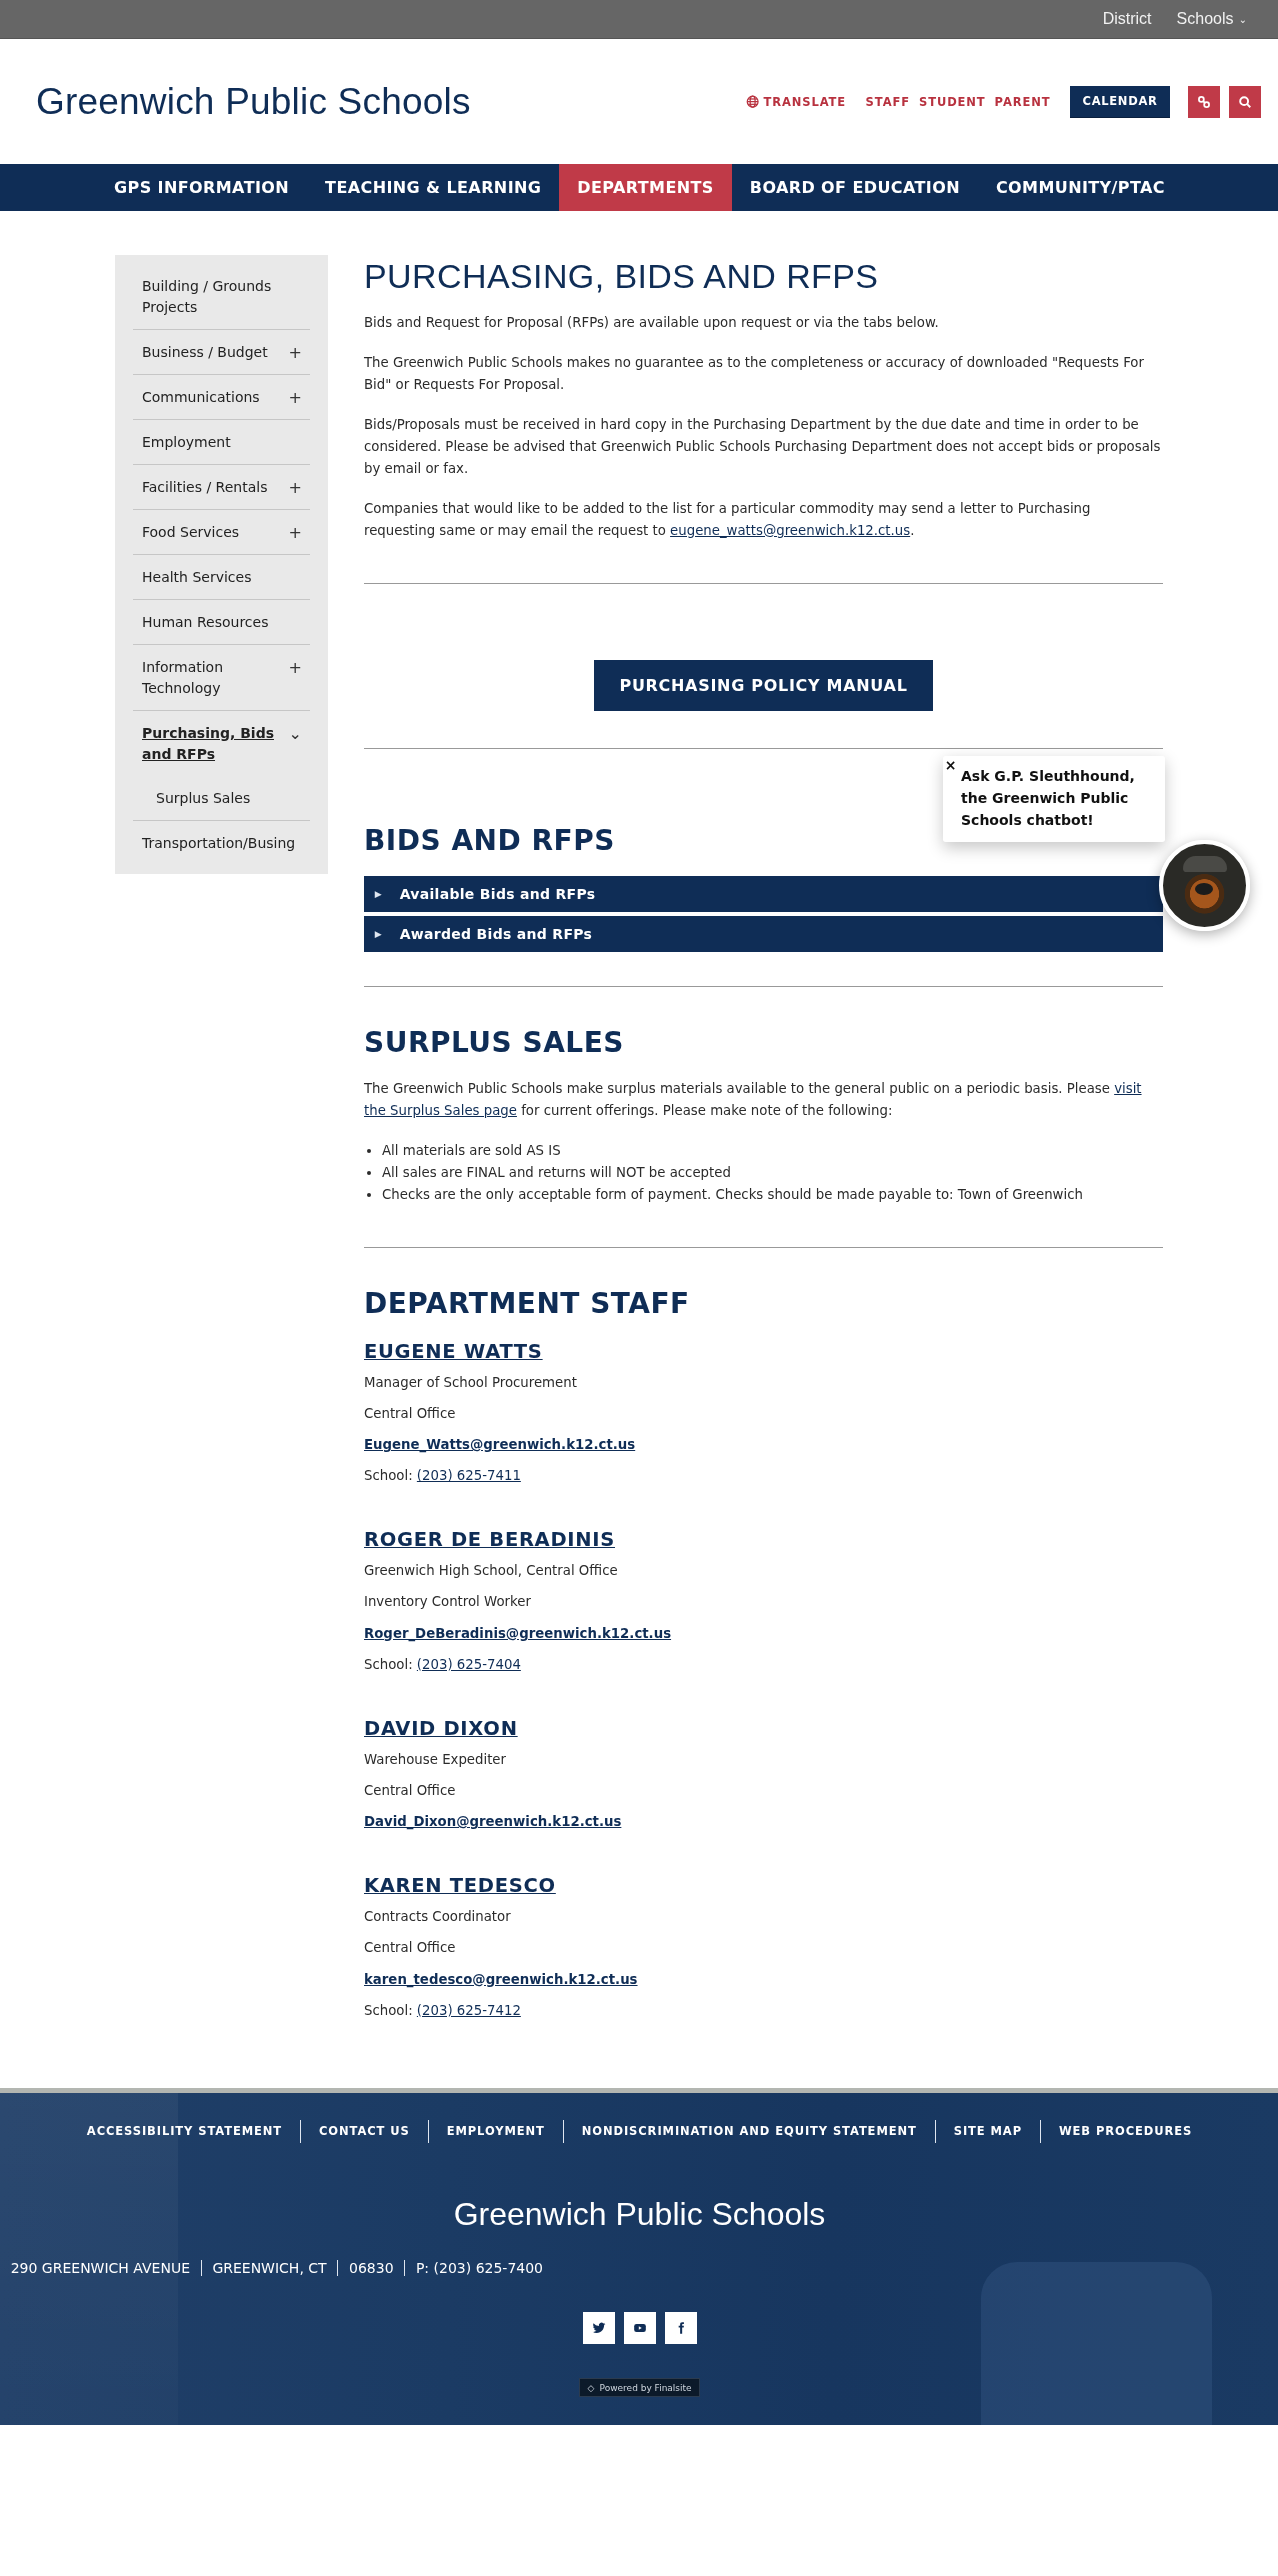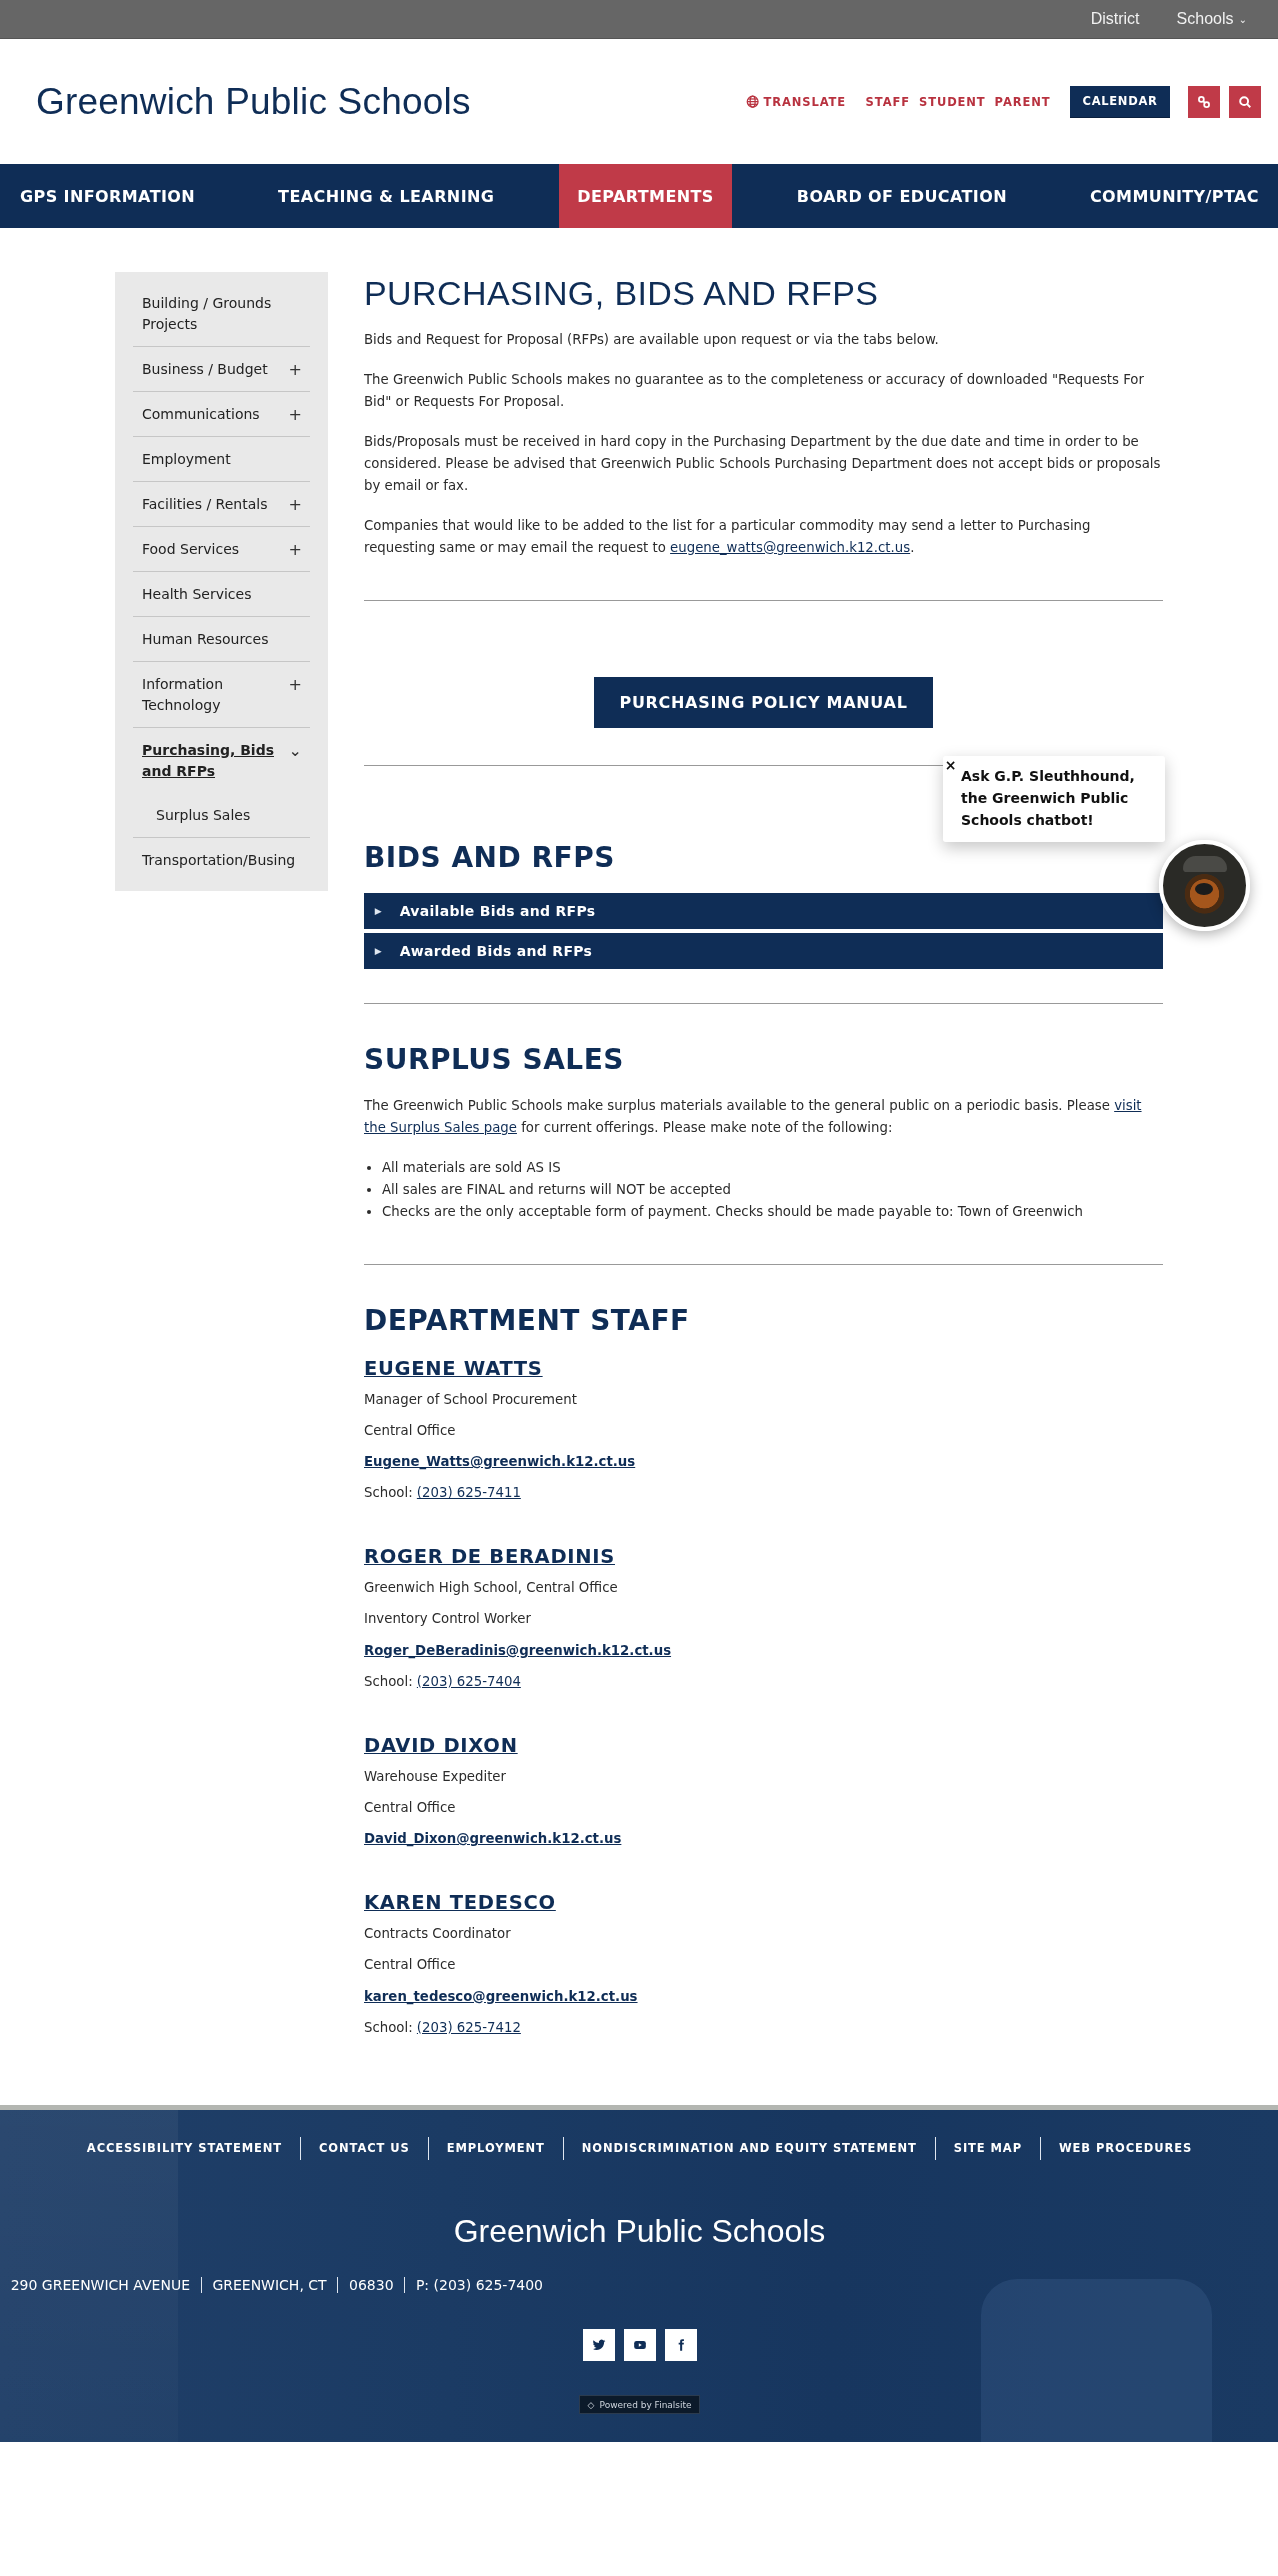--- a/index.html
+++ b/index.html
@@ -14,21 +14,21 @@
 
     
     .utility-bar {
       height: 39px;
       background: #666666;
       border-bottom: 1.8px solid #555;
       display: flex;
       justify-content: flex-end;
       align-items: center;
       padding-right: 32px;
-      gap: 37px;
+      gap: 25px;
     }
     .utility-bar .util-link {
       color: #f2f2f2;
       font-family: "Liberation Sans", sans-serif;
       font-size: 16px;
       text-decoration: none;
       display: flex; align-items: center; gap: 5.3px;
     }
     .utility-bar .chev { font-size: 9.8px; }
 
@@ -65,22 +65,22 @@
     }
     .square-btn {
       width: 32px; height: 32px; background: #c03a48; color: #fff;
       display: flex; align-items: center; justify-content: center;
       margin-left: 9px;
     }
     .square-btn svg { width: 14px; height: 14px; }
 
     
     .main-nav {
-      height: 64px; background: #0f2d56;
-      display: flex; justify-content: center; align-items: stretch; gap: 47px;
+      height: 47px; background: #0f2d56;
+      display: flex; justify-content: center; align-items: stretch;
     }
     .main-nav .nav-item {
       color: #fff; font-weight: bold; font-size: 16px; letter-spacing: 0.4px;
       display: flex; align-items: center; padding: 0 18px; text-decoration: none;
     }
     .main-nav .nav-item.active { background: #c03a48; }
 
     
     .page {
       display: flex; gap: 36px;

